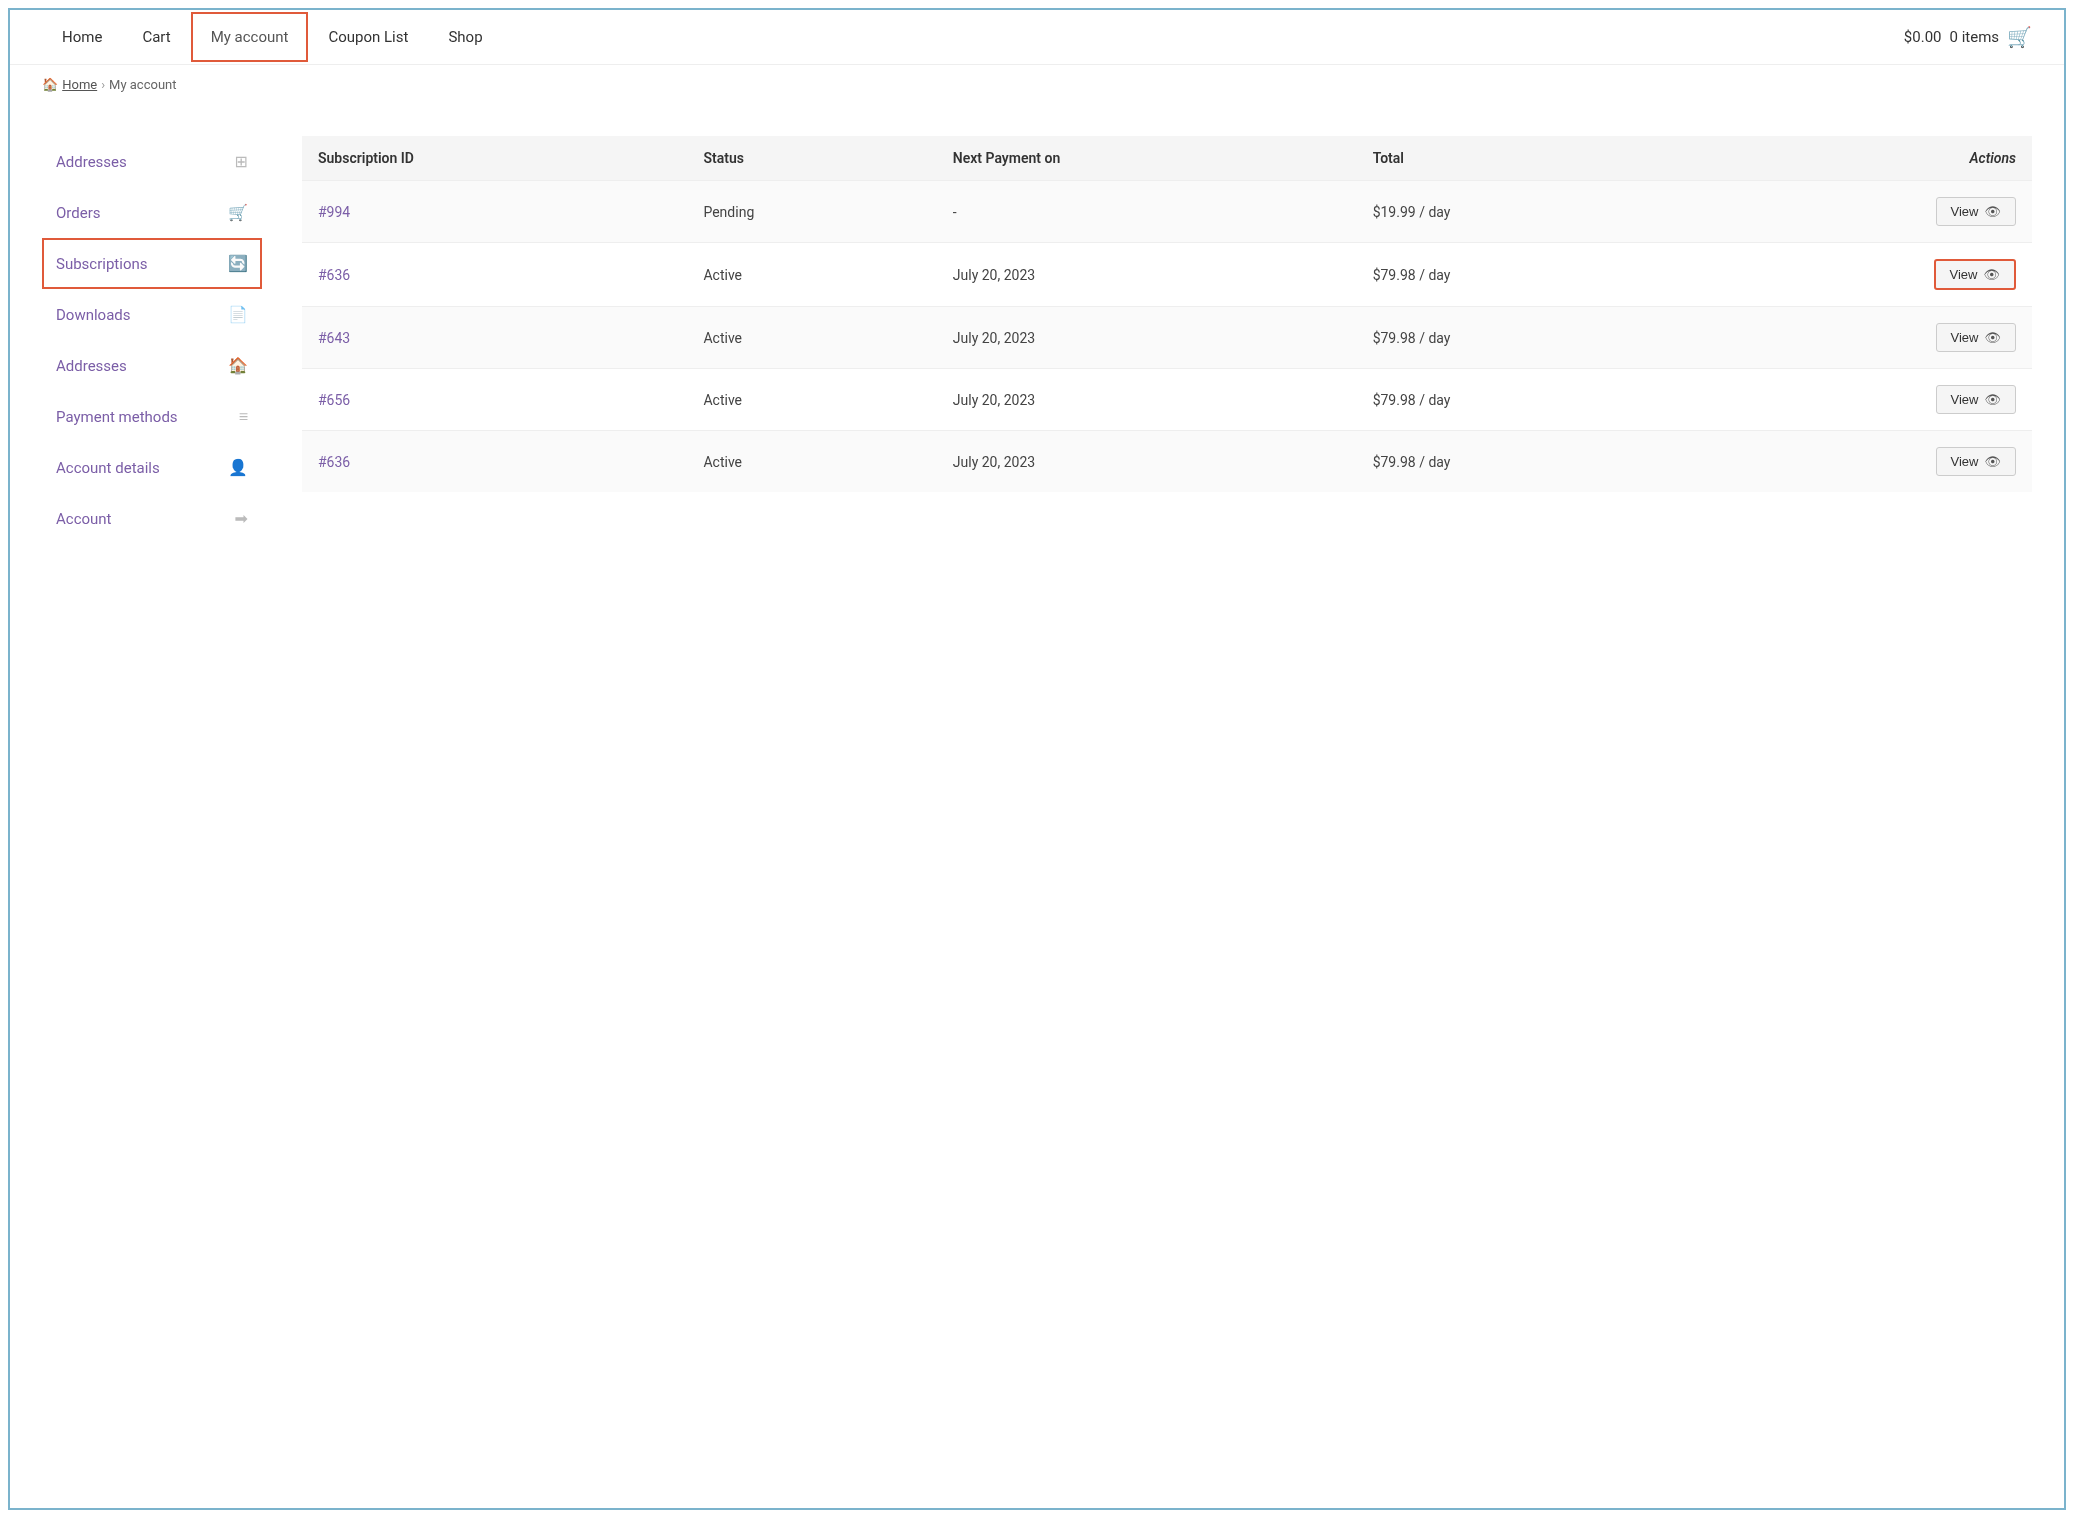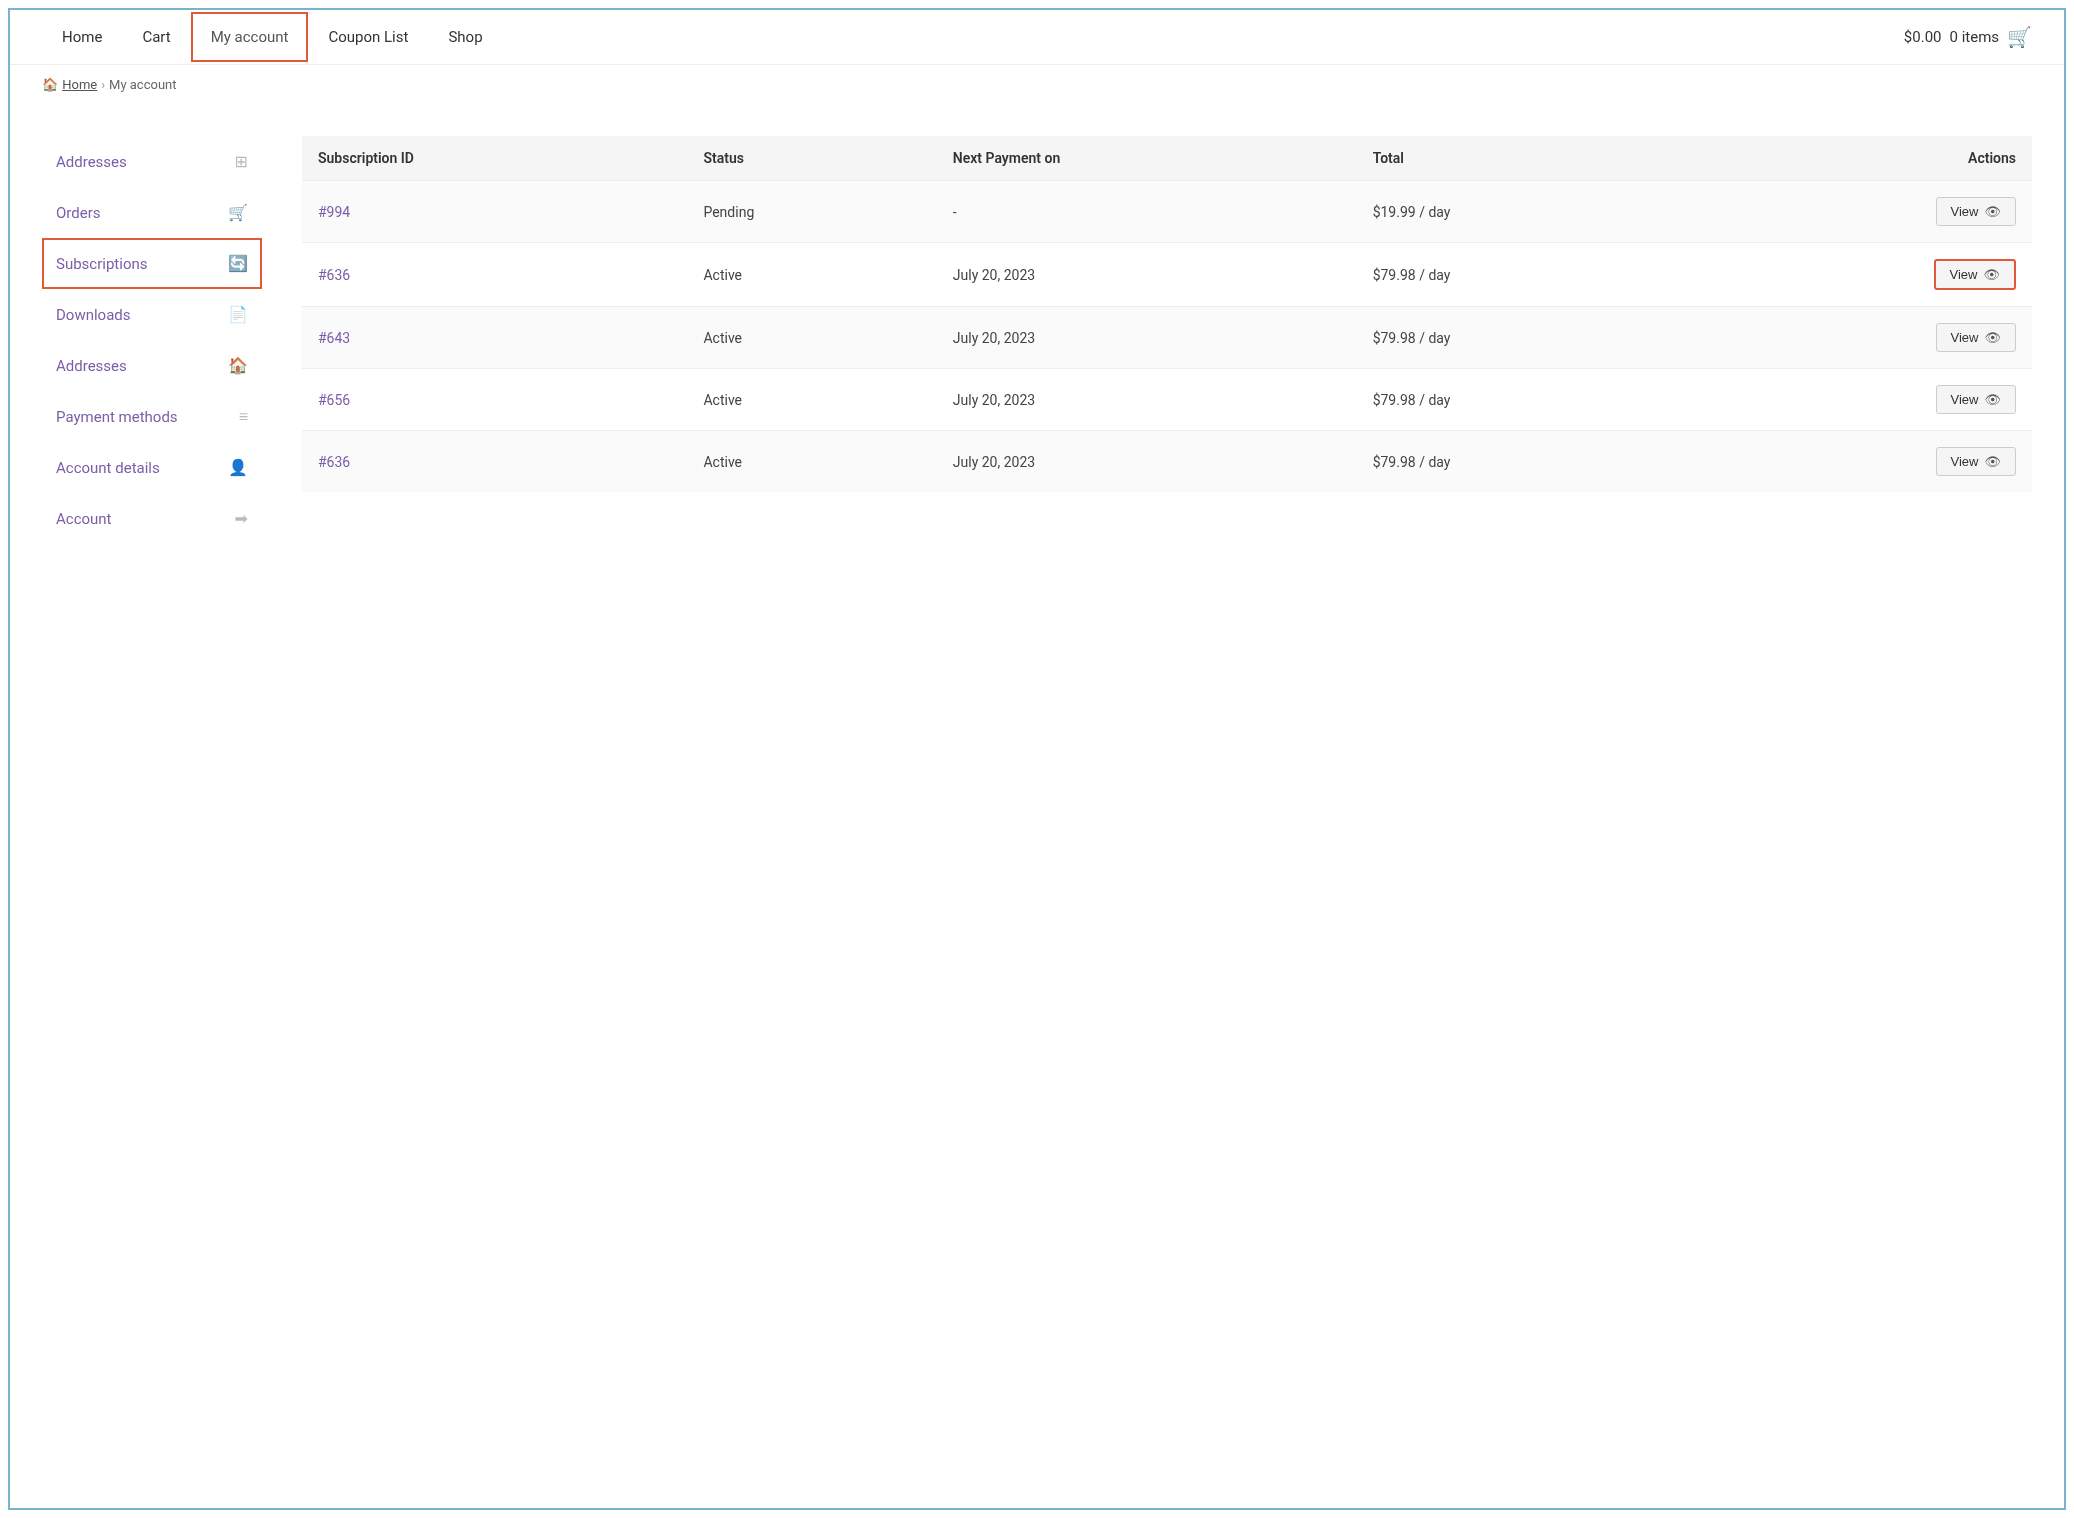--- a/index.html
+++ b/index.html
@@ -147,21 +147,21 @@
     thead tr {
       background: #f5f5f5;
     }
     th {
       padding: 14px 16px;
       text-align: left;
       font-weight: 600;
       font-size: 14px;
       color: #333;
     }
-    th:last-child { text-align: right; }
+    th:last-child { text-align: right; font-style: italic; }
     td {
       padding: 16px 16px;
       border-top: 1px solid #eee;
       color: #444;
       font-size: 14px;
     }
     td:last-child { text-align: right; }
     .sub-link {
       color: #7b5ea7;
       text-decoration: none;

